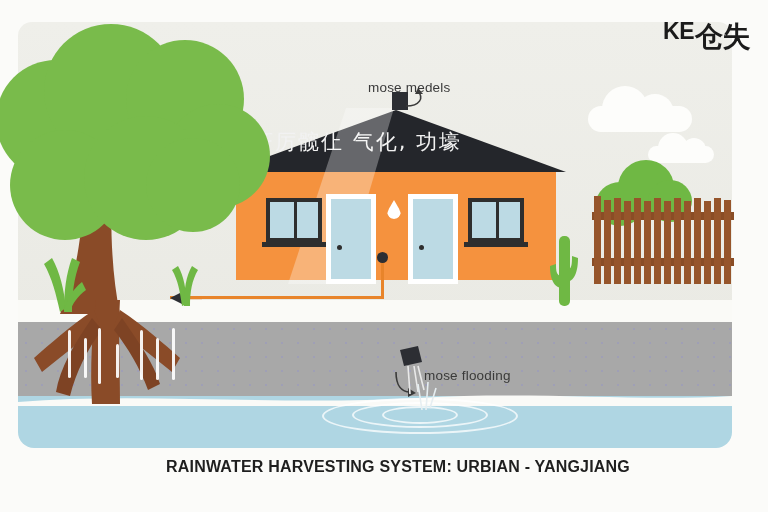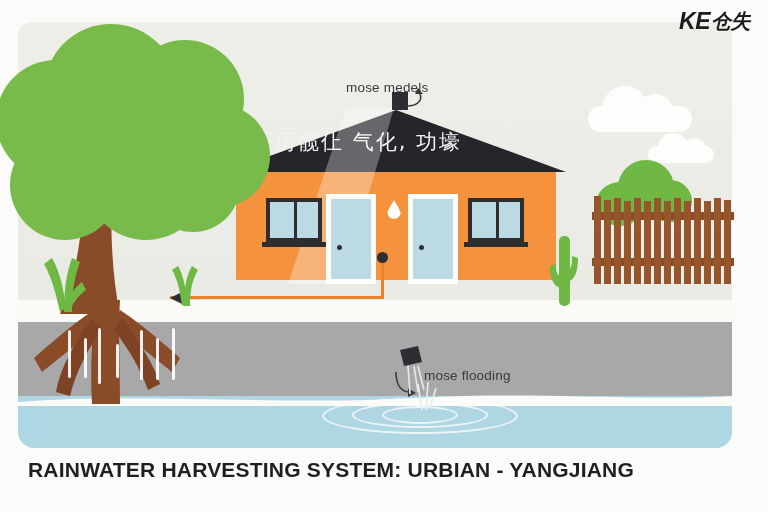--- a/index.html
+++ b/index.html
@@ -1,24 +1,24 @@
 <!DOCTYPE html>
 <html><head>
 <meta charset="utf-8">
 <style>
   html,body{margin:0;padding:0;background:#fff;}
   body{width:768px;height:512px;overflow:hidden;
        font-family:"Liberation Sans","DejaVu Sans",sans-serif;}
   #stage{position:relative;width:768px;height:512px;background:#FBFBF9;overflow:hidden;}
 
   
-  .brand{position:absolute;top:8px;right:18px;display:flex;align-items:flex-start;
-         font-weight:bold;letter-spacing:-0.5px;color:#1b1b1b;z-index:40;font-style:italic;}
+  .brand{position:absolute;top:18px;right:18px;display:flex;align-items:flex-start;
+         font-weight:bold;letter-spacing:-0.5px;color:#1b1b1b;z-index:40;}
   .brand .ke{font-size:23px;font-family:"Liberation Sans",sans-serif;}
-  .brand .cjk{font-size:20px;font-family:"DejaVu Sans",sans-serif;margin-left:1px;}
+  .brand .cjk{font-size:28px;font-family:"DejaVu Sans",sans-serif;margin-left:1px;}
   .sky-inner-light{position:absolute;left:18px;top:22px;width:714px;height:300px;
        background:linear-gradient(180deg,#EFEFEA 0%,#EAEAE4 100%);border-radius:14px;}
 
   
   .ground-white{position:absolute;left:18px;top:300px;width:714px;height:26px;background:#FAFAF7;}
 
   
   .soil{position:absolute;left:18px;top:322px;width:714px;height:88px;background:#A8A8A8;}
   .soil-dots{position:absolute;inset:0;opacity:.35;
      background-image:radial-gradient(#8f8fd0 1px,transparent 1px);
@@ -51,22 +51,22 @@
   .fence-post{position:absolute;background:#96552B;}
   .fence-rail{position:absolute;background:#8A4D26;}
 
   
   .pipe{position:absolute;background:#E8842A;}
 
   
   .lbl{position:absolute;color:#3a3a3a;font-size:13.5px;letter-spacing:.2px;}
   .roof-text{position:absolute;left:252px;top:128px;width:300px;color:#F2F2F2;
      font-size:21px;font-family:"DejaVu Sans",sans-serif;letter-spacing:2px;white-space:nowrap;}
-  .caption{position:absolute;left:0;right:0;top:458px;text-align:left;
-     font-size:21px;font-weight:bold;color:#1f1f1f;letter-spacing:.2px;padding-left:28px;}
+  .caption{position:absolute;left:0;right:0;top:458px;text-align:center;
+     font-size:16px;font-weight:bold;color:#1f1f1f;letter-spacing:.2px;padding-left:28px;}
 
   .rain-line{position:absolute;width:2px;background:#E8C9A8;border-radius:2px;}
   .drip{position:absolute;width:3px;background:#FFFFFF;border-radius:3px;opacity:.92;}
   .ripple{position:absolute;border:2px solid rgba(255,255,255,.75);border-radius:50%;}
 </style>
 </head>
 <body>
 
 <div id="stage">
 
@@ -132,21 +132,21 @@
 
   <svg style="position:absolute;left:226px;top:108px;width:340px;height:176px;pointer-events:none;">
     <polygon points="120,0 168,0 116,176 62,176" fill="#FFFFFF" opacity="0.30"></polygon>
   </svg>
 
   <div style="position:absolute;left:392px;top:92px;width:16px;height:18px;background:#2C2E33;"></div>
   <svg style="position:absolute;left:404px;top:88px;width:26px;height:22px;">
     <path d="M2,18 C16,18 20,10 14,3" stroke="#3a3a3a" stroke-width="1.6" fill="none"></path>
     <polygon points="14,0 19,6 11,6" fill="#3a3a3a"></polygon>
   </svg>
-  <div class="lbl" style="left:346px;top:80px;text-align:right;">mose medels</div>
+  <div class="lbl" style="left:368px;top:80px;text-align:right;">mose medels</div>
 
   <div class="window" style="left:266px;top:198px;width:56px;height:44px;">
     <div class="win-mul"></div>
   </div>
   <div class="win-sill" style="left:262px;top:242px;width:64px;"></div>
 
   <div class="window" style="left:468px;top:198px;width:56px;height:44px;">
     <div class="win-mul"></div>
   </div>
   <div class="win-sill" style="left:464px;top:242px;width:64px;"></div>

